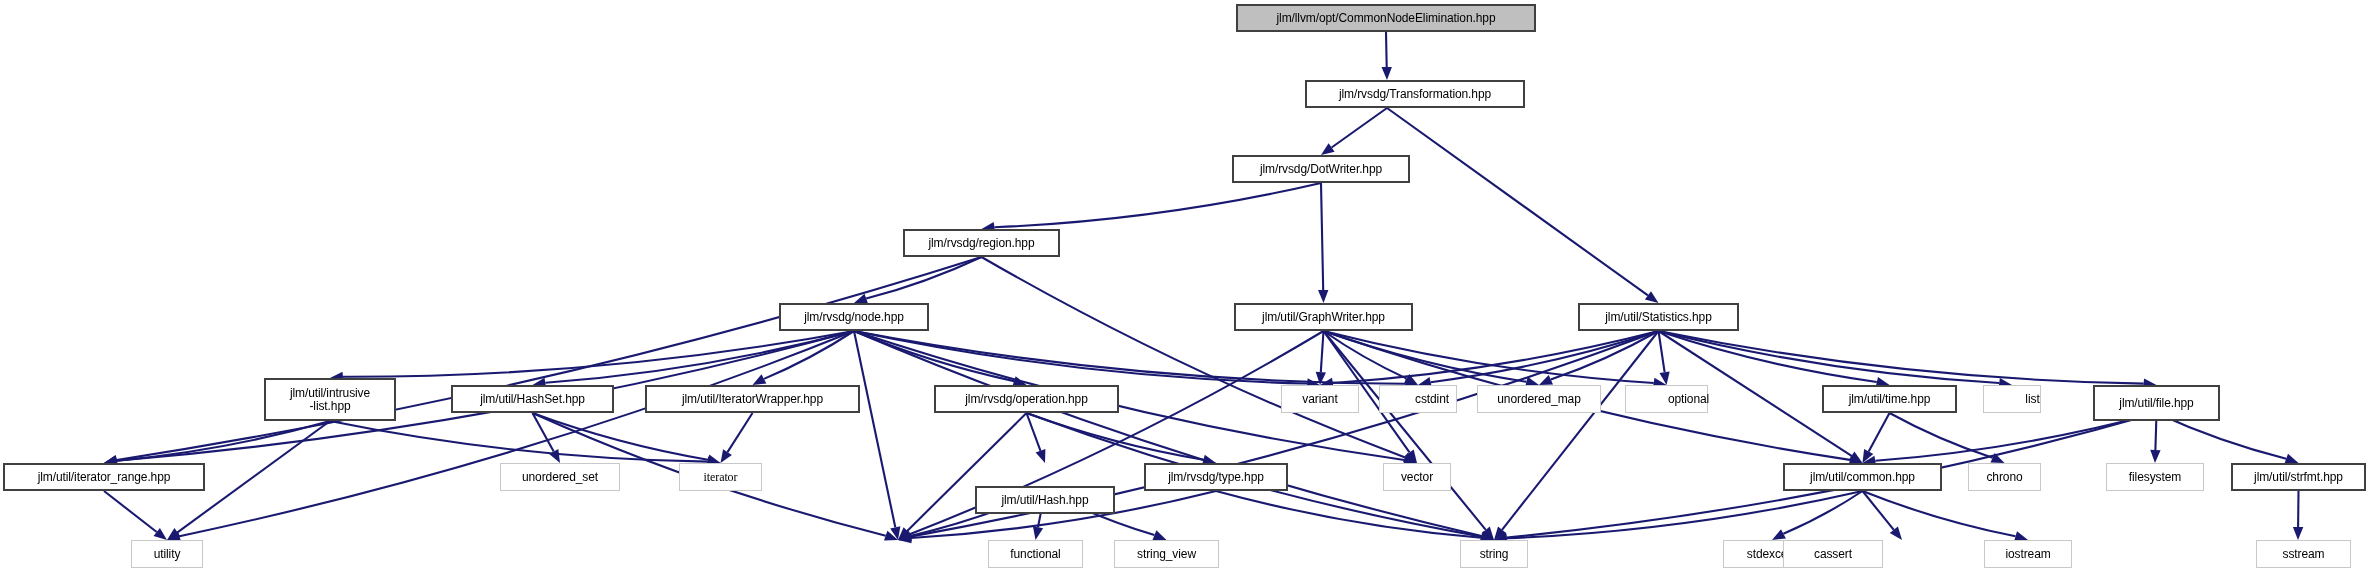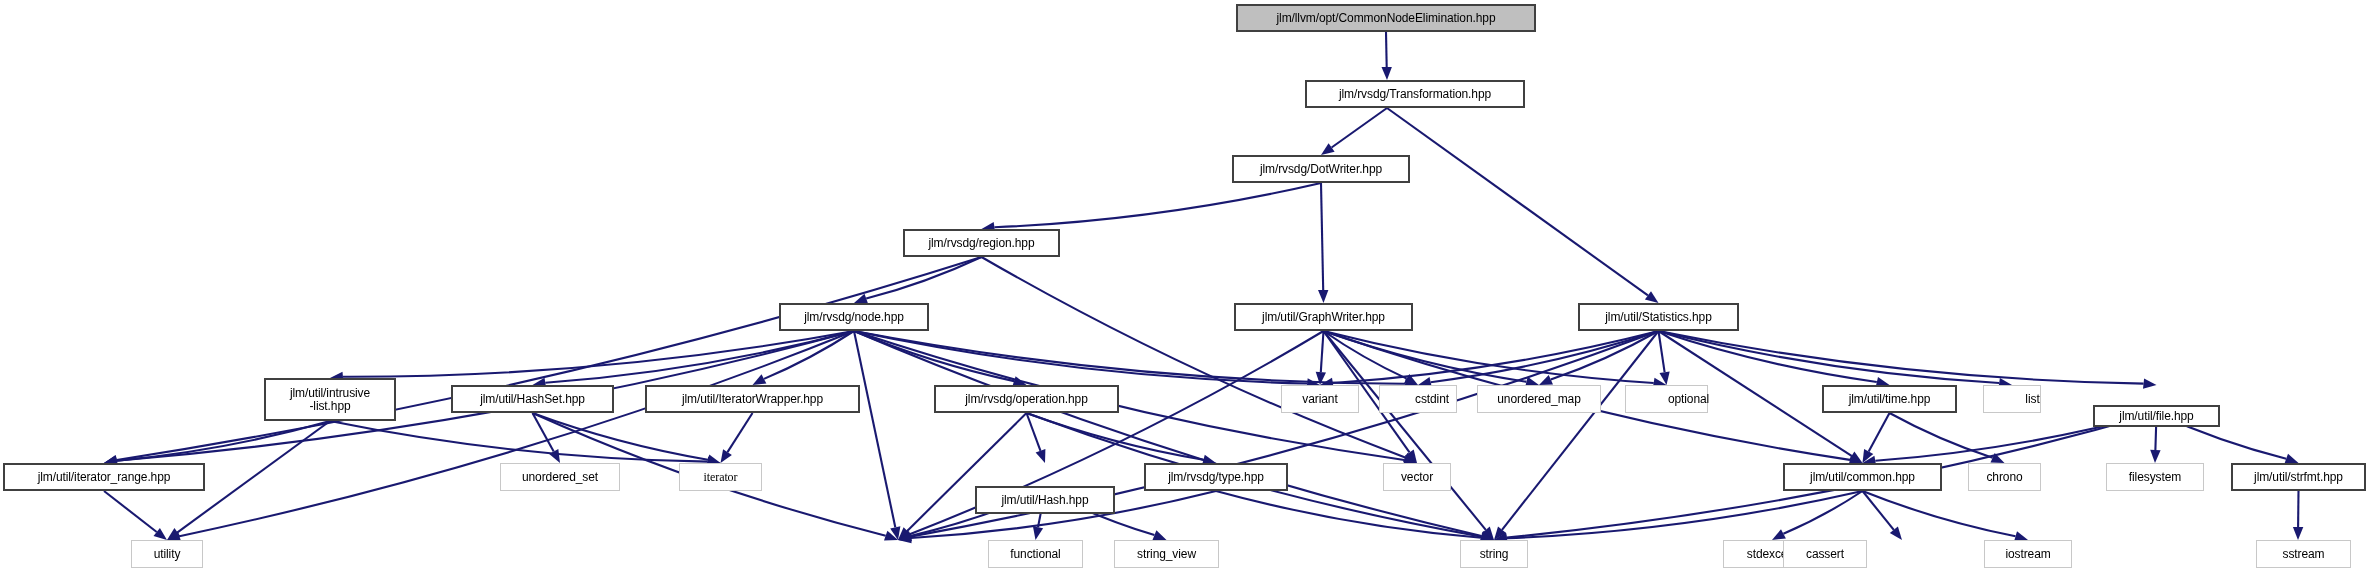--- a/index.html
+++ b/index.html
@@ -204,34 +204,34 @@
 -list.hpp</div>
       <div class="node-box hdr" style="left: 451px; top: 385px; width: 163px; height: 28px;">jlm/util/HashSet.hpp</div>
       <div class="node-box hdr" style="left: 645px; top: 385px; width: 215px; height: 28px;">jlm/util/IteratorWrapper.hpp</div>
       <div class="node-box hdr" style="left: 934px; top: 385px; width: 185px; height: 28px;">jlm/rvsdg/operation.hpp</div>
       <div class="node-box" style="left: 1281px; top: 385px; width: 78px; height: 28px;">variant</div>
       <div class="node-box" style="left: 1379px; top: 385px; width: 78px; height: 28px; padding-left: 28px;">cstdint</div>
       <div class="node-box" style="left: 1477px; top: 385px; width: 124px; height: 28px;">unordered_map</div>
       <div class="node-box" style="left: 1625px; top: 385px; width: 83px; height: 28px; padding-left: 44px;">optional</div>
       <div class="node-box hdr" style="left: 1822px; top: 385px; width: 135px; height: 28px;">jlm/util/time.hpp</div>
       <div class="node-box" style="left: 1983px; top: 385px; width: 58px; height: 28px; padding-left: 41px;">list</div>
-      <div class="node-box hdr" style="left: 2093px; top: 385px; width: 127px; height: 22px; margin-top: 20px;">jlm/util/file.hpp</div>
+      <div class="node-box hdr" style="left: 2093px; top: 385px; width: 127px; height: 36px;">jlm/util/file.hpp</div>
       <div class="node-box hdr" style="left: 3px; top: 463px; width: 202px; height: 28px;">jlm/util/iterator_range.hpp</div>
       <div class="node-box" style="left: 500px; top: 463px; width: 120px; height: 28px;">unordered_set</div>
       <div class="node-box" style="left: 679px; top: 463px; width: 83px; height: 28px; font-family: Liberation Serif, serif;">iterator</div>
       <div class="node-box hdr" style="left: 975px; top: 486px; width: 140px; height: 28px;">jlm/util/Hash.hpp</div>
       <div class="node-box hdr" style="left: 1144px; top: 463px; width: 144px; height: 28px;">jlm/rvsdg/type.hpp</div>
       <div class="node-box" style="left: 1383px; top: 463px; width: 68px; height: 28px;">vector</div>
       <div class="node-box hdr" style="left: 1783px; top: 463px; width: 159px; height: 28px;">jlm/util/common.hpp</div>
       <div class="node-box" style="left: 1968px; top: 463px; width: 73px; height: 28px;">chrono</div>
       <div class="node-box" style="left: 2106px; top: 463px; width: 98px; height: 28px;">filesystem</div>
       <div class="node-box hdr" style="left: 2231px; top: 463px; width: 135px; height: 28px;">jlm/util/strfmt.hpp</div>
       <div class="node-box" style="left: 131px; top: 540px; width: 72px; height: 28px;">utility</div>
       <div class="node-box" style="left: 857px; top: 540px; width: 82px; height: 28px; margin-top: 36px;">memory</div>
       <div class="node-box" style="left: 988px; top: 540px; width: 95px; height: 28px;">functional</div>
       <div class="node-box" style="left: 1114px; top: 540px; width: 105px; height: 28px;">string_view</div>
       <div class="node-box" style="left: 1460px; top: 540px; width: 68px; height: 28px;">string</div>
       <div class="node-box" style="left: 1723px; top: 540px; width: 98px; height: 28px;">stdexcept</div>
-      <div class="node-box" style="left: 1783px; top: 540px; width: 84px; height: 28px;">cassert</div>
+      <div class="node-box" style="left: 1783px; top: 540px; width: 100px; height: 28px;">cassert</div>
       <div class="node-box" style="left: 1984px; top: 540px; width: 88px; height: 28px;">iostream</div>
       <div class="node-box" style="left: 2256px; top: 540px; width: 95px; height: 28px;">sstream</div>
     </div>
 </div>
 
 </body></html>

